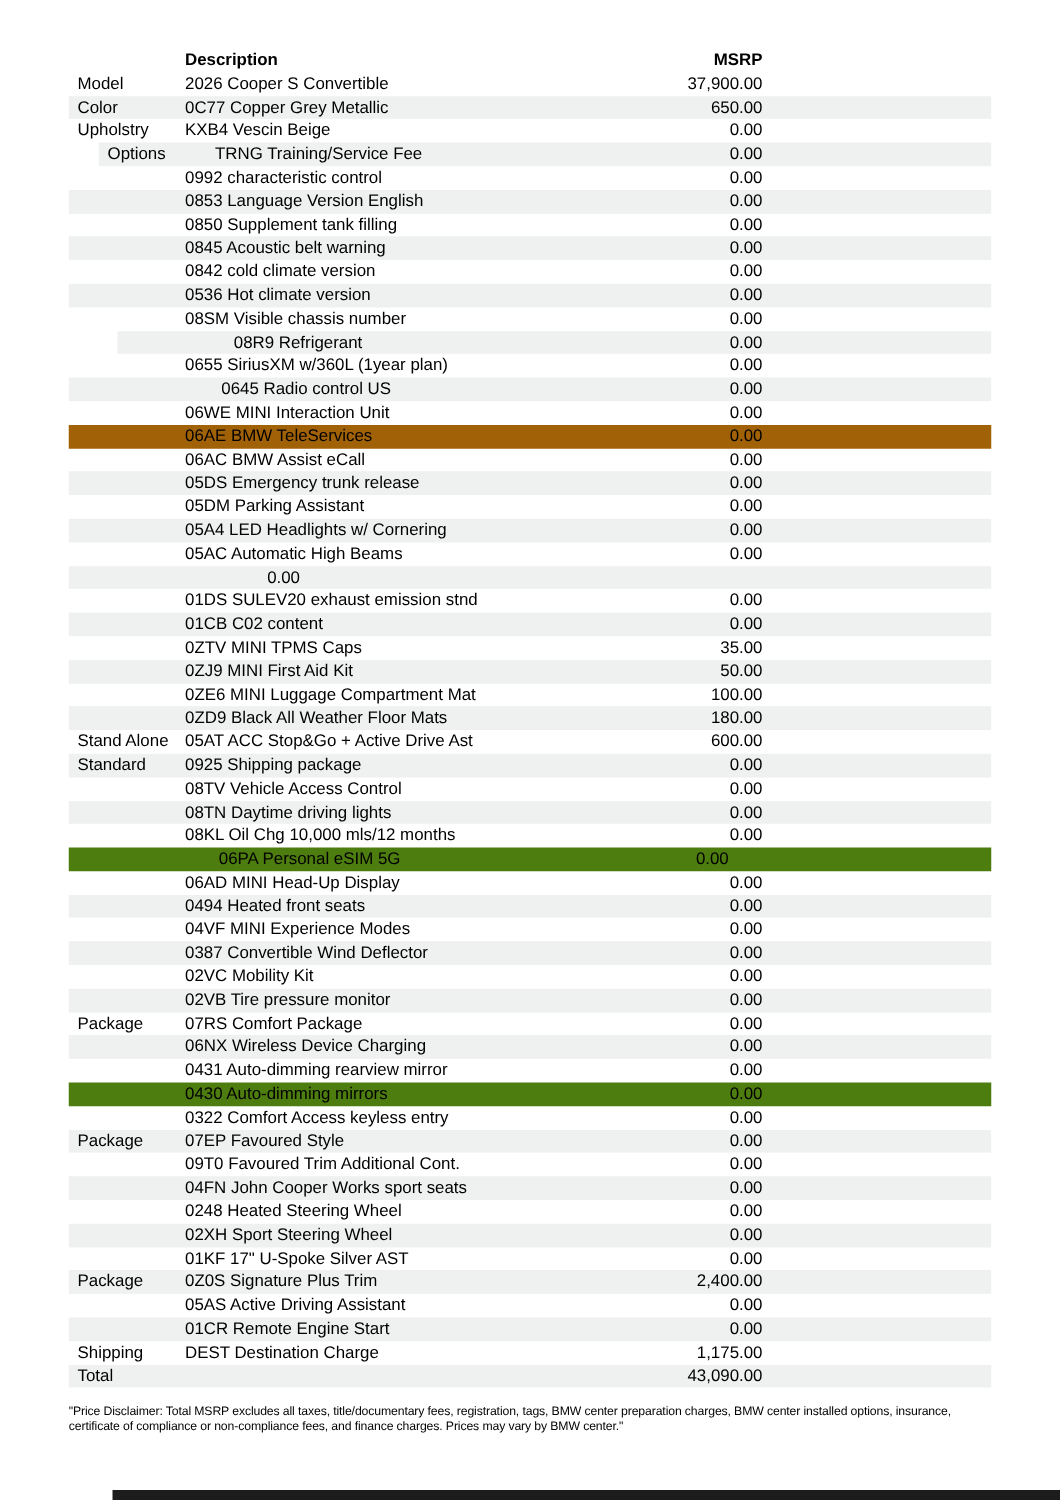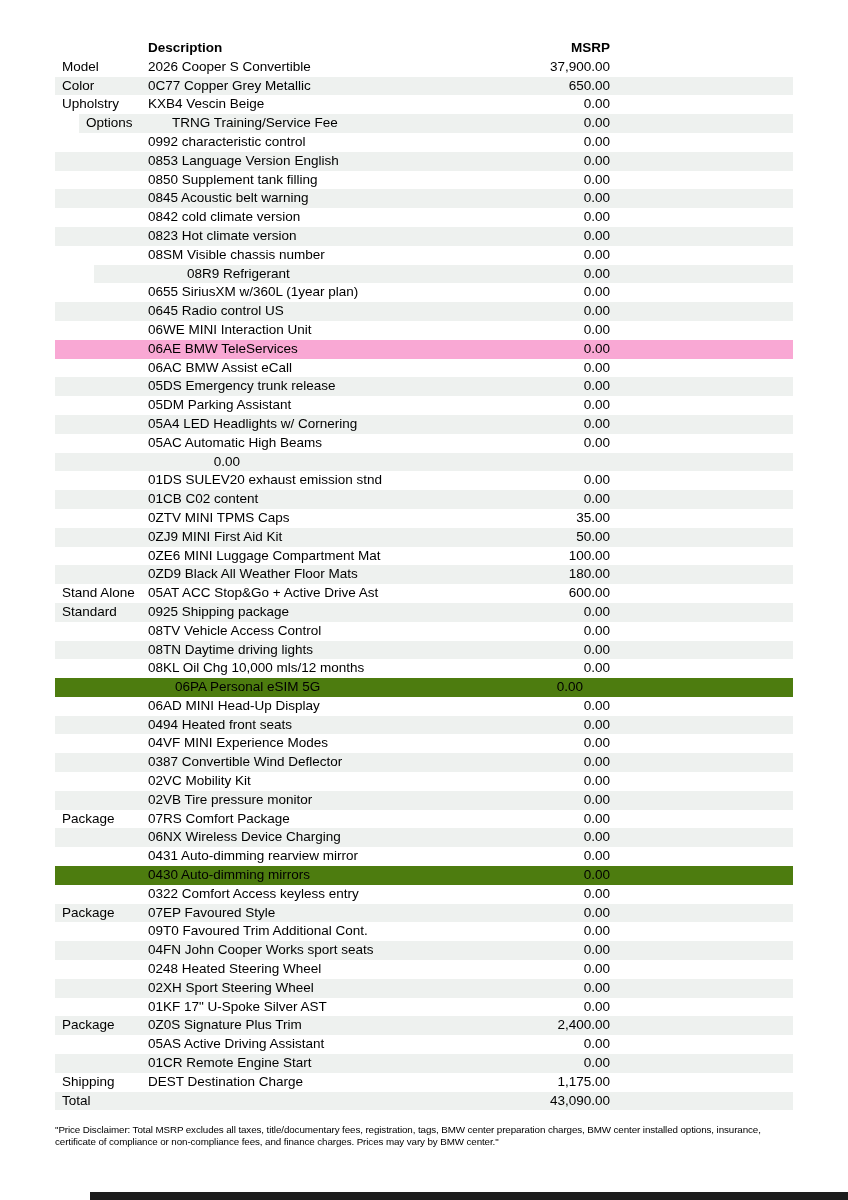--- a/index.html
+++ b/index.html
@@ -118,21 +118,21 @@
 
   <div class="trow">
     <span class="col-cat"></span>
     <span class="col-desc">0842 cold climate version</span>
     <span class="col-msrp">0.00</span>
     <span class="col-pad"></span>
   </div>
 
   <div class="trow shaded" style="background: rgb(238, 241, 239);">
     <span class="col-cat"></span>
-    <span class="col-desc">0823 Hot climate version</span>
+    <span class="col-desc">0536 Hot climate version</span>
     <span class="col-msrp">0.00</span>
     <span class="col-pad"></span>
   </div>
 
   <div class="trow">
     <span class="col-cat"></span>
     <span class="col-desc">08SM Visible chassis number</span>
     <span class="col-msrp">0.00</span>
     <span class="col-pad"></span>
   </div>
@@ -144,35 +144,35 @@
     <span class="col-pad"></span>
   </div>
 
   <div class="trow">
     <span class="col-cat"></span>
     <span class="col-desc">0655 SiriusXM w/360L (1year plan)</span>
     <span class="col-msrp">0.00</span>
     <span class="col-pad"></span>
   </div>
 
-  <div class="trow shaded" style="background: rgb(238, 241, 239);">
+  <div class="trow shaded" style="background: rgb(238, 241, 239); padding-left: 29px;">
     <span class="col-cat"></span>
     <span class="col-desc">0645 Radio control US</span>
     <span class="col-msrp">0.00</span>
     <span class="col-pad"></span>
   </div>
 
   <div class="trow">
     <span class="col-cat"></span>
     <span class="col-desc">06WE MINI Interaction Unit</span>
     <span class="col-msrp">0.00</span>
     <span class="col-pad"></span>
   </div>
 
-  <div class="trow shaded" style="background: #f9a8d4;">
+  <div class="trow shaded" style="background: #a16207;">
     <span class="col-cat"></span>
     <span class="col-desc">06AE BMW TeleServices</span>
     <span class="col-msrp">0.00</span>
     <span class="col-pad"></span>
   </div>
 
   <div class="trow">
     <span class="col-cat"></span>
     <span class="col-desc">06AC BMW Assist eCall</span>
     <span class="col-msrp">0.00</span>

